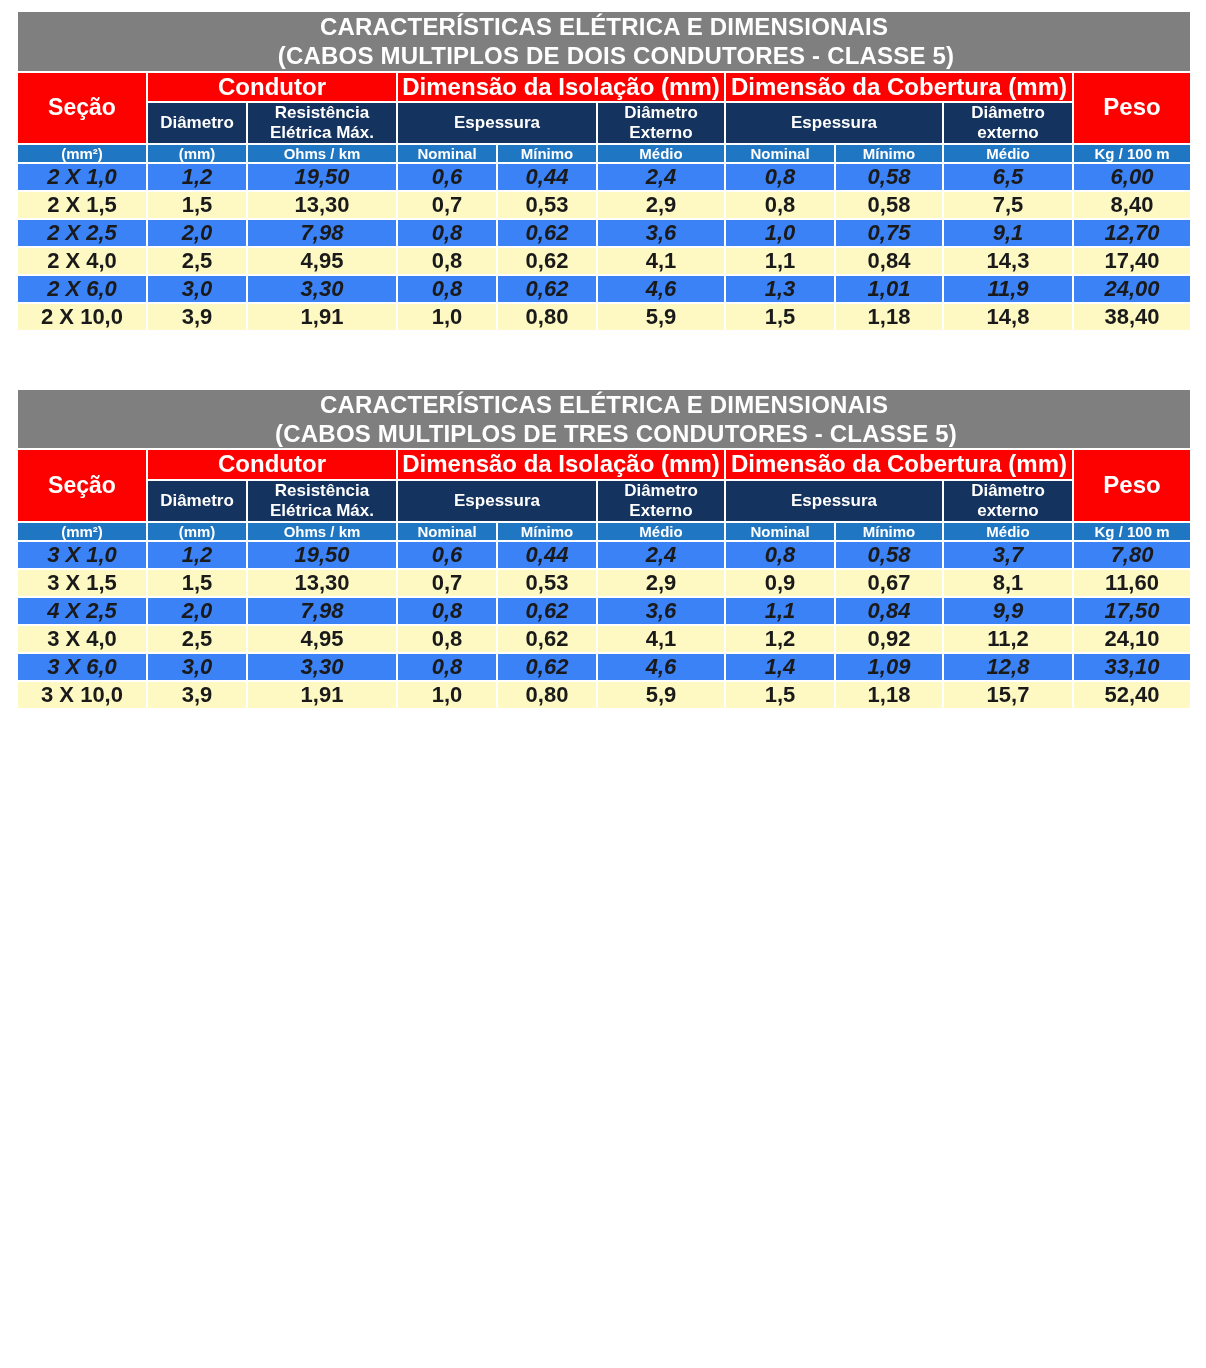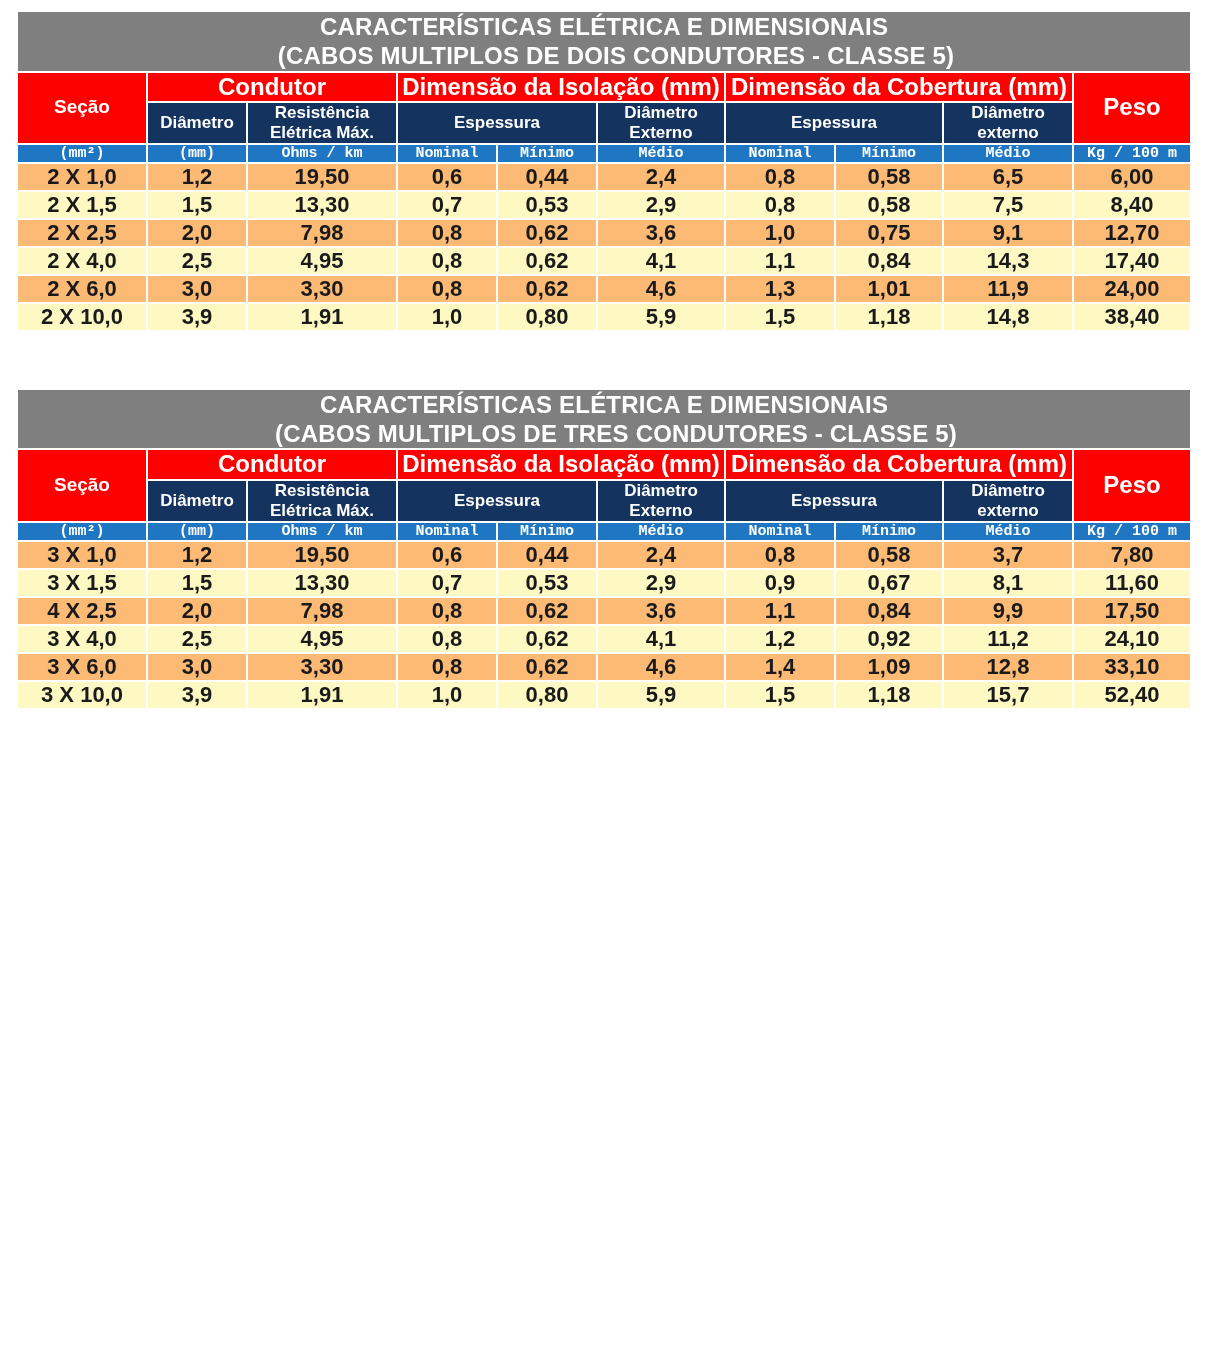--- a/index.html
+++ b/index.html
@@ -39,46 +39,45 @@
   .title-line2 { display: block; padding-left: 24px; }
   .hdr-red {
     background: #fd0000;
     color: #ffffff;
     font-weight: bold;
     font-size: 24px;
     line-height: 1.2;
     padding: 8px 4px;
   }
   .hdr-red.sec {
-    font-size: 19px;
+    font-size: 23px;
     margin-top: 38px;
   }
   .hdr-navy {
     background: #14335e;
     color: #ffffff;
     font-weight: bold;
     font-size: 17px;
     line-height: 1.16;
     padding: 8px 3px;
   }
   .hdr-blue {
     background: #1f77c4;
     color: #ffffff;
     font-weight: bold;
     font-size: 15px;
     padding: 7px 3px;
-    font-family: Liberation Mono, monospace;
   }
   .data-cell {
     font-weight: bold;
     font-size: 22px;
     color: #1a1a1a;
     padding: 11px 4px;
   }
-  .row-light .data-cell { background: #fdba74; }
+  .row-light .data-cell { background: #3b82f6; font-style: italic; }
   .row-dark .data-cell { background: #fef9c3; }
   .gap { height: 56px; }
 </style>
 </head>
 <body>
 
 <div class="page">
 
   <table class="spec-table">
     <colgroup>

